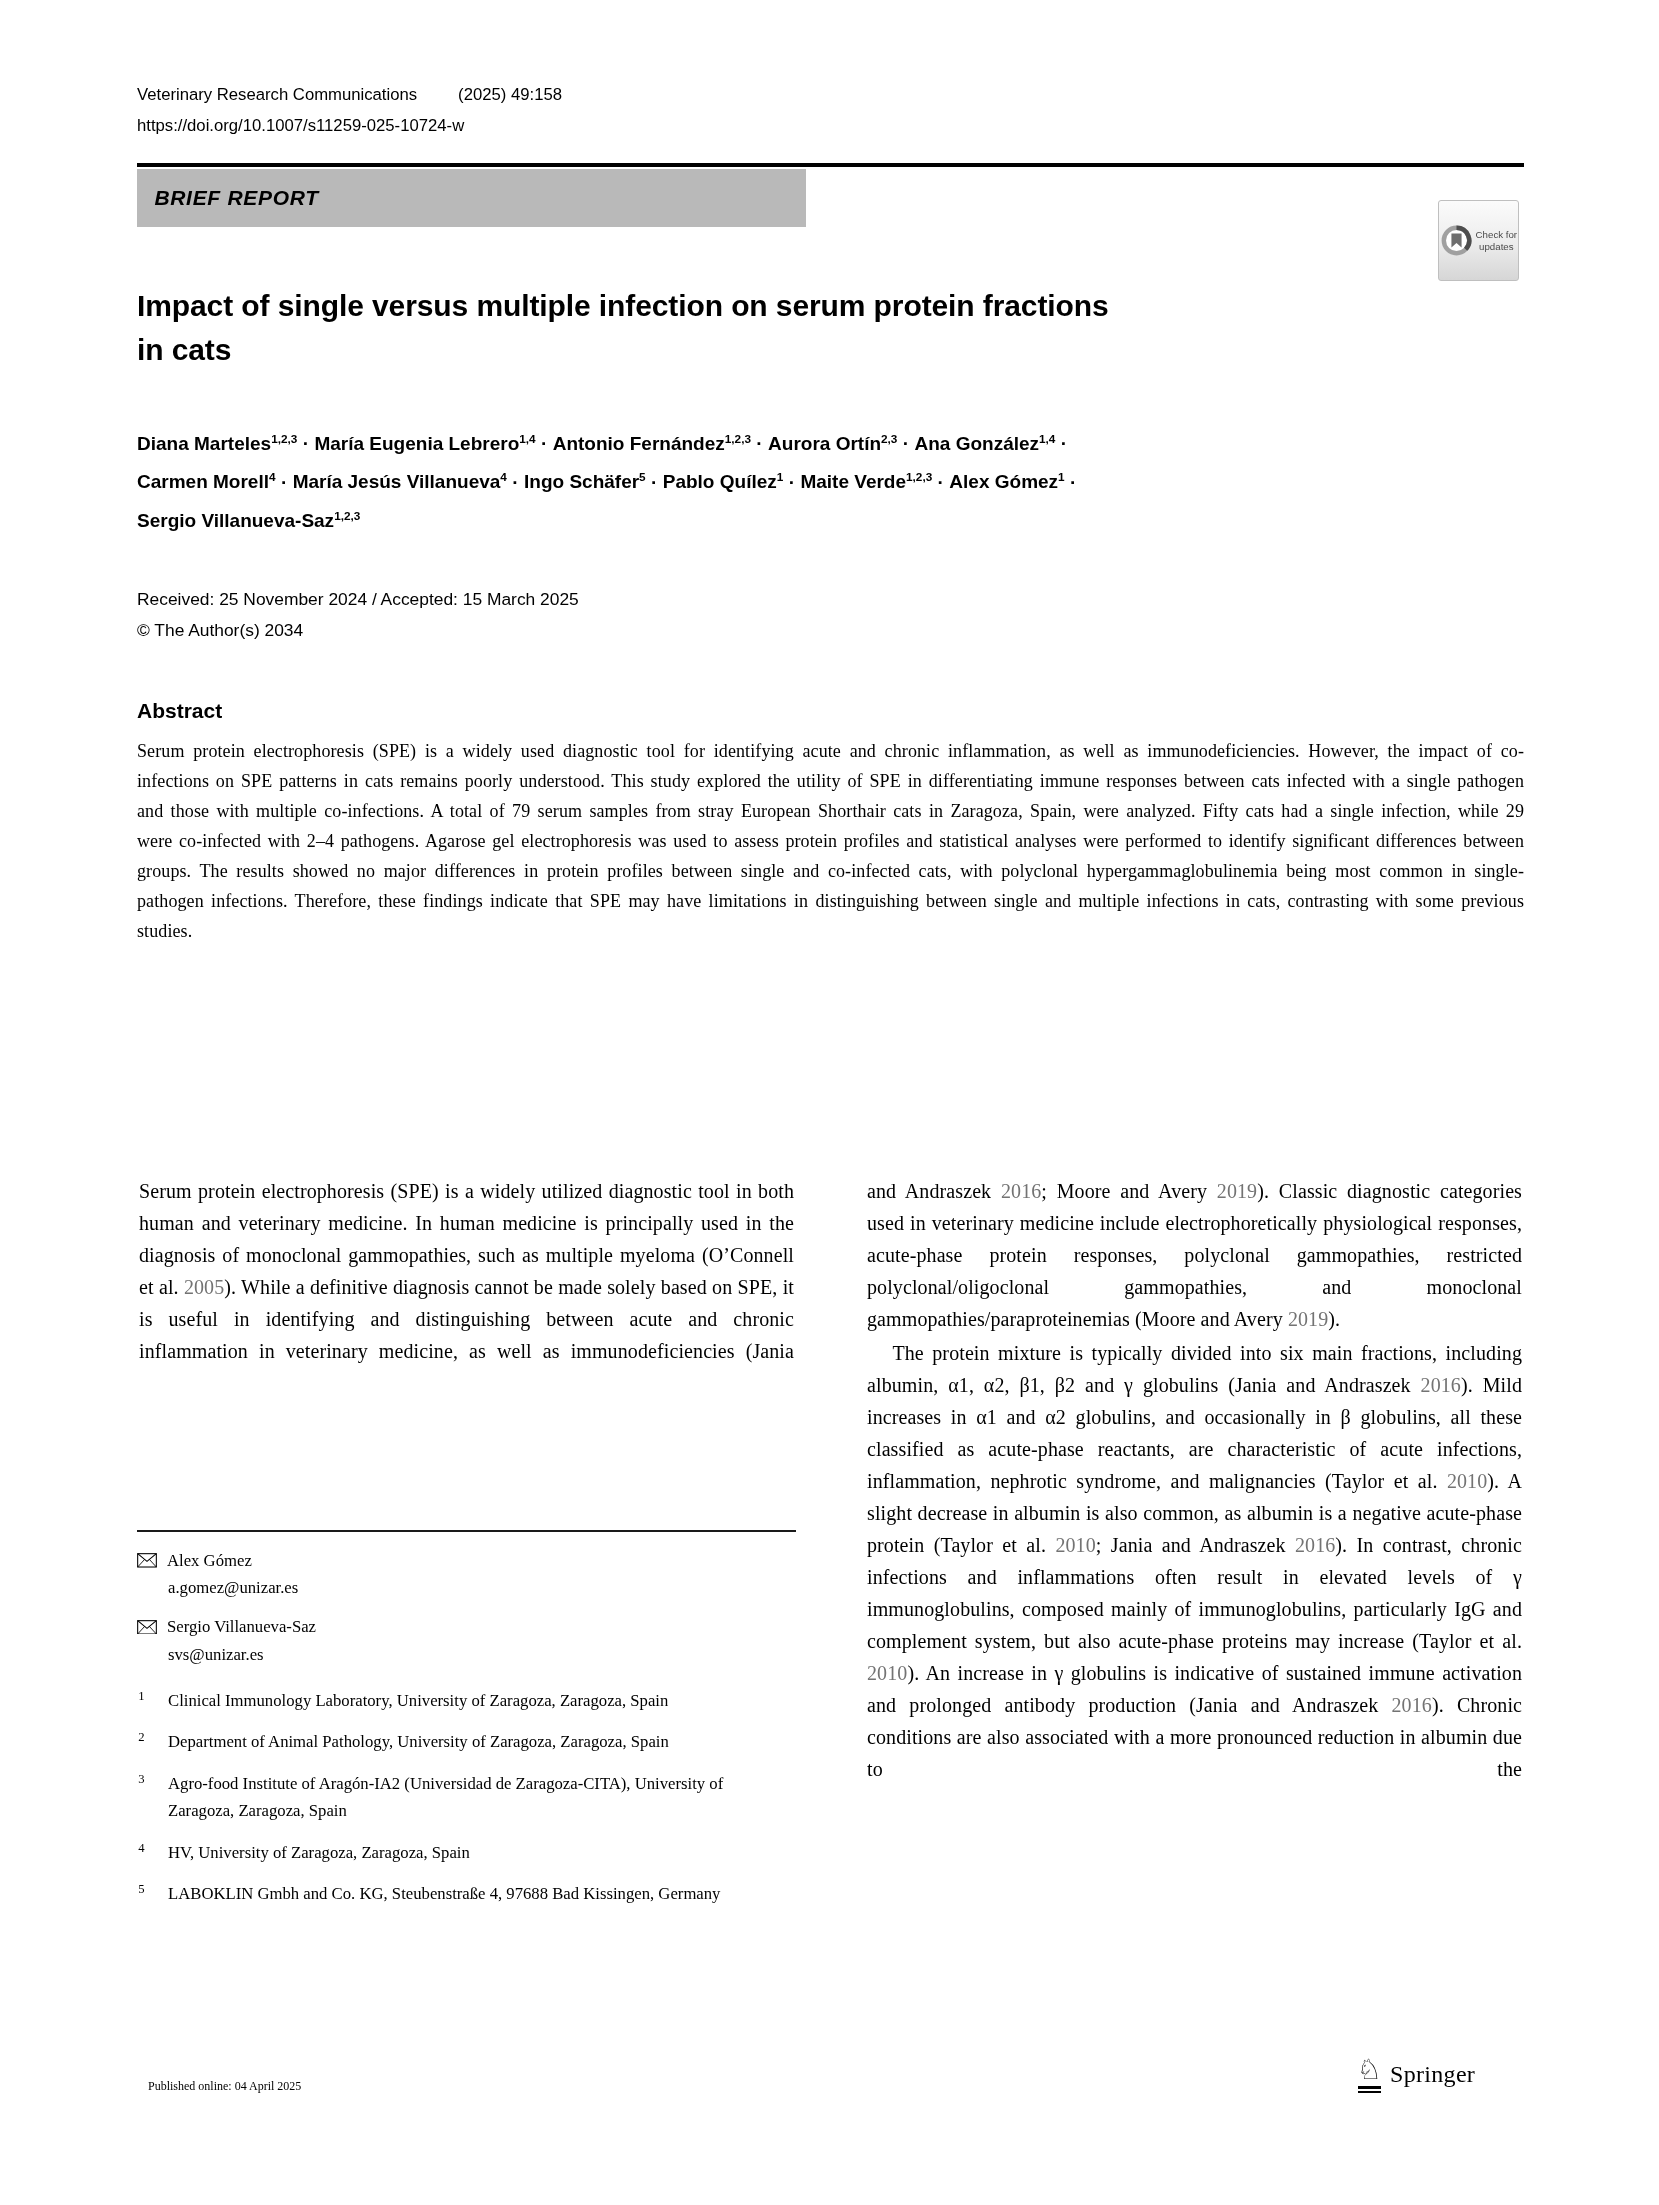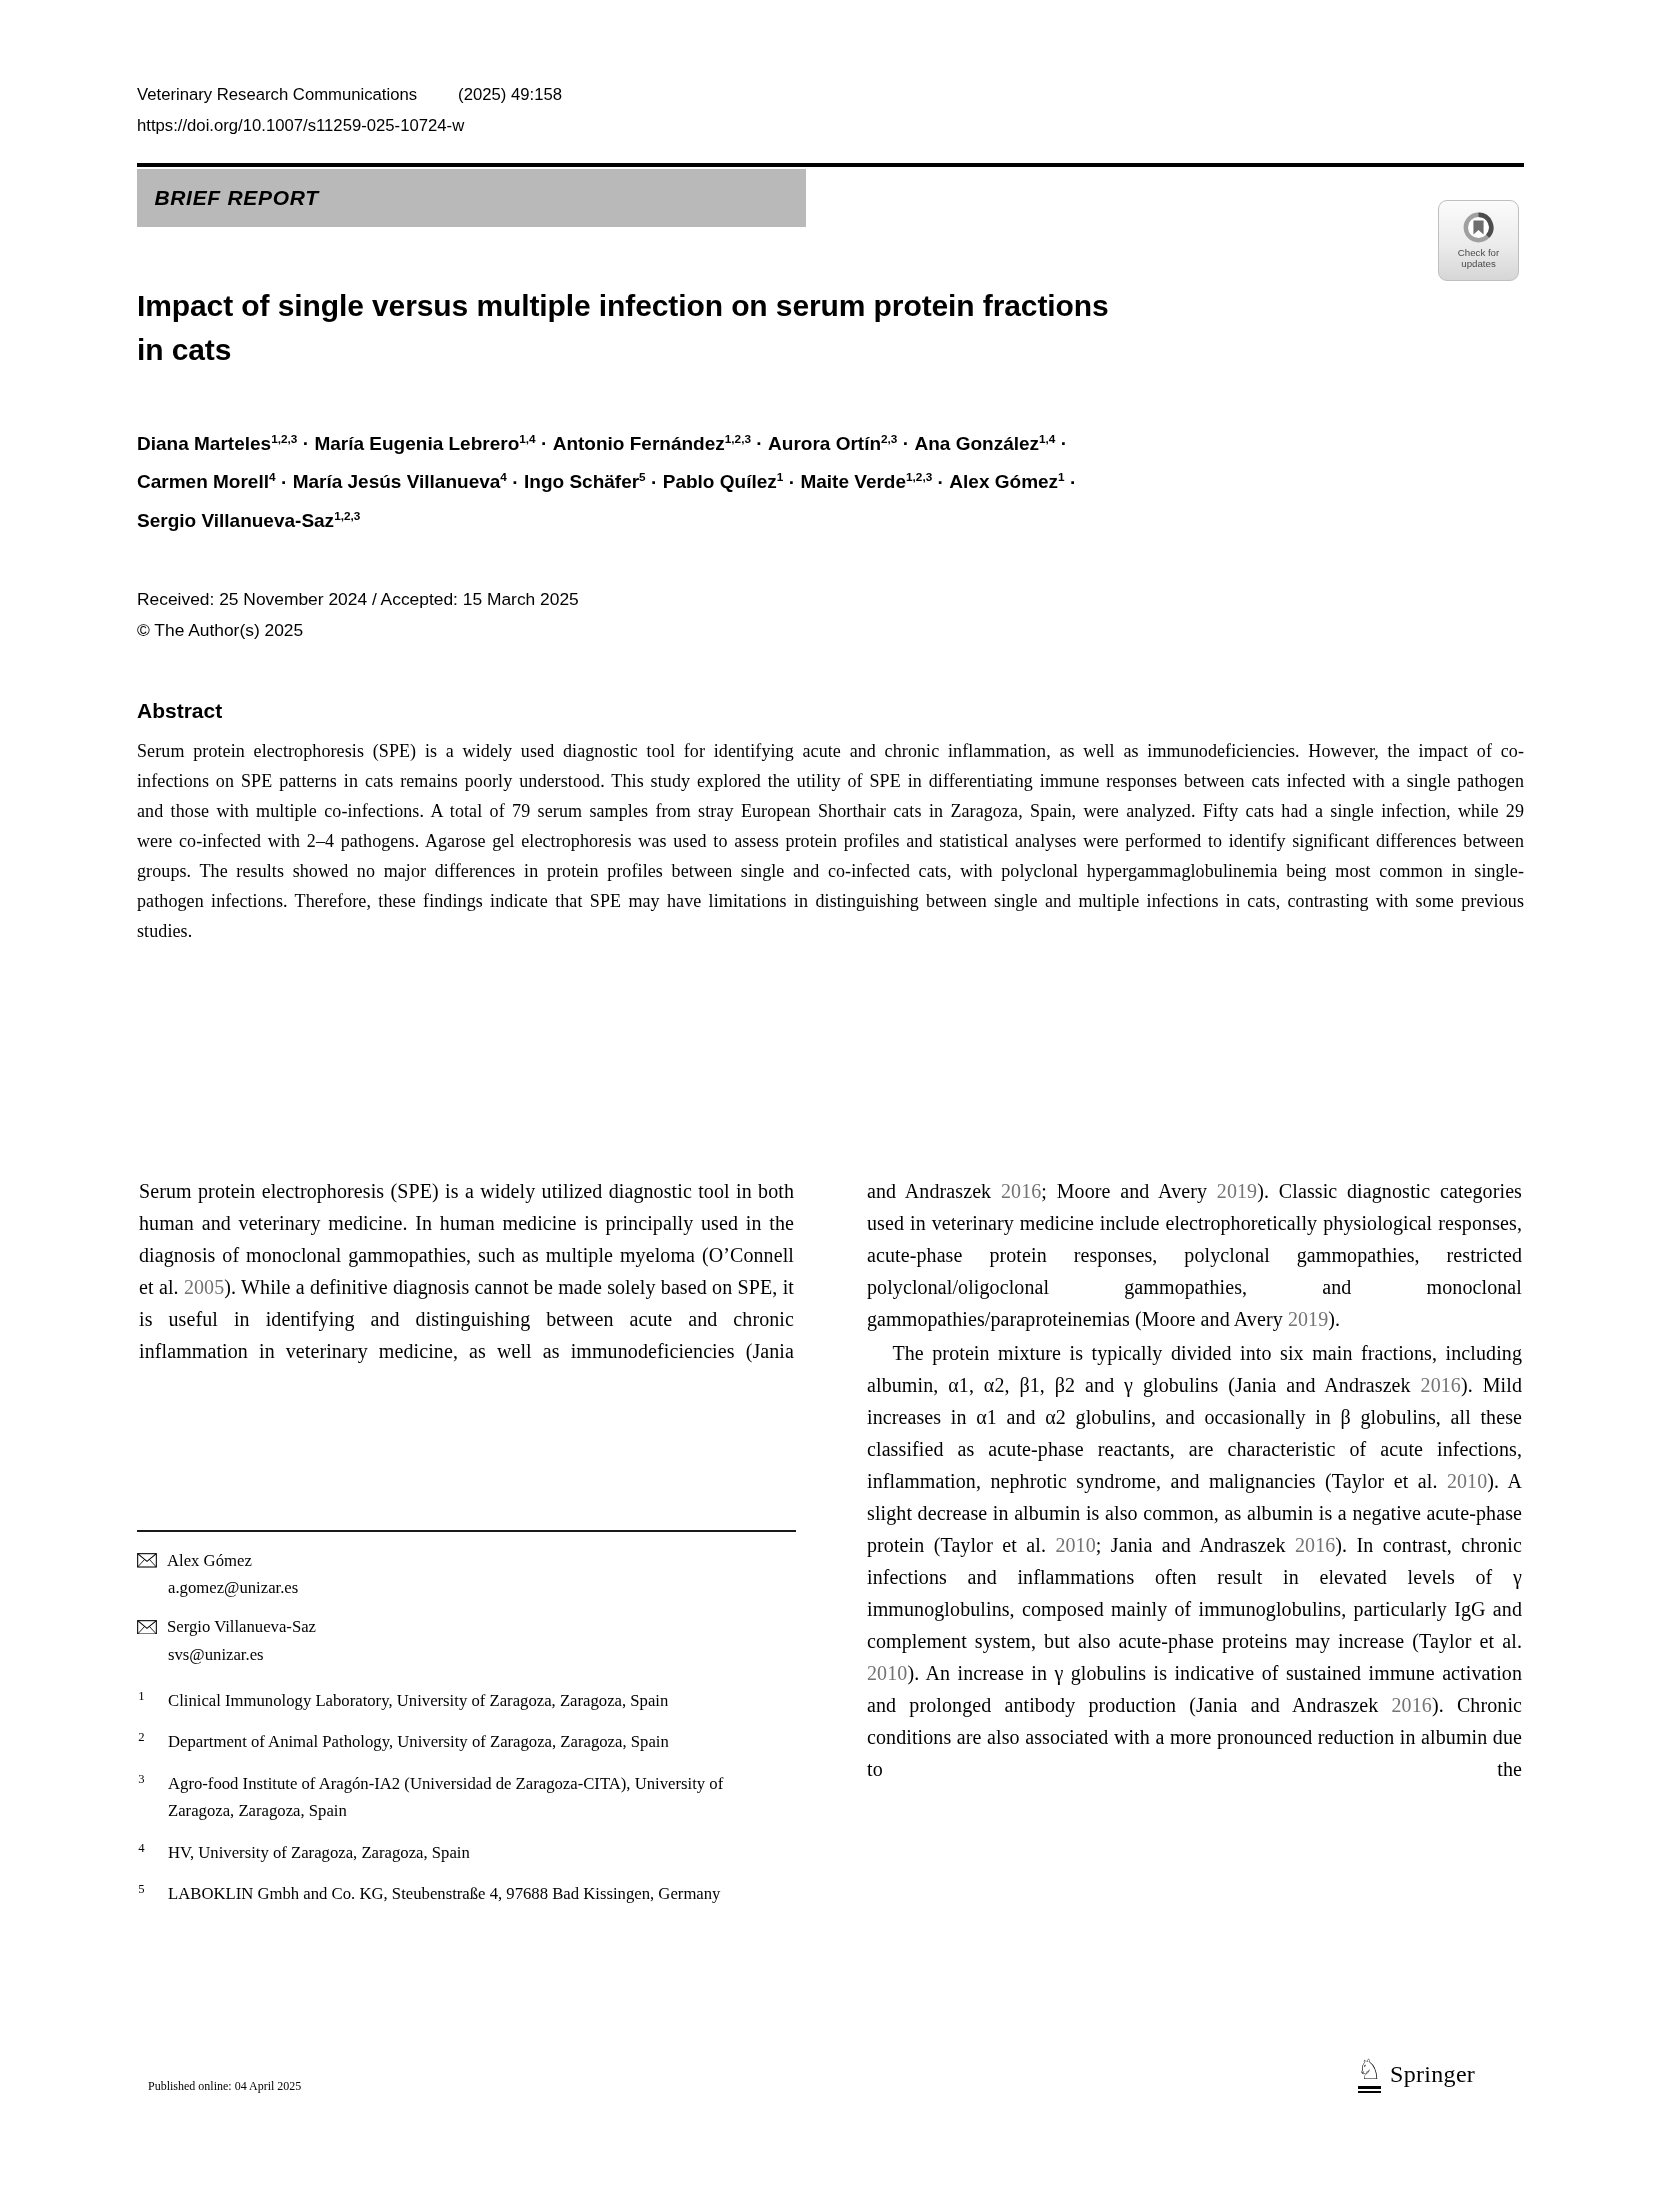--- a/index.html
+++ b/index.html
@@ -14,23 +14,23 @@
   .hmeta { position:absolute; left:137px; top:79px; font-size:16.7px; line-height:31px; }
   .hmeta .issue { margin-left:41px; }
 
   
   .toprule { position:absolute; left:137px; top:163px; width:1387px; height:4px; background:#000; }
   .banner { position:absolute; left:137px; top:169px; width:669px; height:58px; background:#b9b9b9;font-style:italic; }
   .banner span { display:block; padding-left:17.4px; line-height:58px; font-size:21px; font-weight:bold; letter-spacing:0.7px; }
 
   
   .badge { position:absolute; left:1438px; top:200px; width:79px; height:79px;
-    border:0.7px solid #bfbfbf; border-radius:9px;
+    border:0.7px solid #bfbfbf; border-radius:3px;
     background:linear-gradient(180deg,#fbfbfb 0%,#ececec 55%,#d6d6d6 100%);
-    display:flex; flex-direction:column; align-items:center; justify-content:center; gap:2.7px; }
+    display:flex; flex-direction:row; align-items:center; justify-content:center; gap:2.7px; }
   .badge-text { font-size:9.7px; line-height:11.4px; color:#4a4a4a; text-align:center; }
 
   
   .title { position:absolute; left:137px; top:284px; width:1387px; margin:0;
     font-size:30px; line-height:44px; font-weight:bold; letter-spacing:-0.1px; }
   .authors { position:absolute; left:137px; top:422px; width:1272px;
     font-size:19px; line-height:33px; font-weight:bold; }
   .authors sup { font-size:62%; font-weight:bold; }
   .authors .sep { padding:0 5.4px; }
 
@@ -106,21 +106,21 @@
 
   <h1 class="title sans">
     <span>Impact of single versus multiple infection on serum protein fractions</span><br>
     <span>in cats</span>
   </h1>
 
   <div class="authors sans"><span>Diana Marteles</span><sup>1,2,3</sup><span class="sep">·</span><span>María Eugenia Lebrero</span><sup>1,4</sup><span class="sep">·</span><span>Antonio Fernández</span><sup>1,2,3</sup><span class="sep">·</span><span>Aurora Ortín</span><sup>2,3</sup><span class="sep">·</span><span>Ana González</span><sup>1,4</sup><span class="sep">·</span><br><span>Carmen Morell</span><sup>4</sup><span class="sep">·</span><span>María Jesús Villanueva</span><sup>4</sup><span class="sep">·</span><span>Ingo Schäfer</span><sup>5</sup><span class="sep">·</span><span>Pablo Quílez</span><sup>1</sup><span class="sep">·</span><span>Maite Verde</span><sup>1,2,3</sup><span class="sep">·</span><span>Alex Gómez</span><sup>1</sup><span class="sep">·</span><br><span>Sergio Villanueva-Saz</span><sup>1,2,3</sup></div>
 
   <div class="dates sans">
     <div>Received: 25 November 2024 / Accepted: 15 March 2025</div>
-    <div>© The Author(s) 2025</div>
+    <div>© The Author(s) 2034</div>
   </div>
 
   <h2 class="absh sans">Abstract</h2>
   <p class="abs">Serum protein electrophoresis (SPE) is a widely used diagnostic tool for identifying acute and chronic inflammation, as well as immunodeficiencies. However, the impact of co-infections on SPE patterns in cats remains poorly understood. This study explored the utility of SPE in differentiating immune responses between cats infected with a single pathogen and those with multiple co-infections. A total of 79 serum samples from stray European Shorthair cats in Zaragoza, Spain, were analyzed. Fifty cats had a single infection, while 29 were co-infected with 2–4 pathogens. Agarose gel electrophoresis was used to assess protein profiles and statistical analyses were performed to identify significant differences between groups. The results showed no major differences in protein profiles between single and co-infected cats, with polyclonal hypergammaglobulinemia being most common in single-pathogen infections. Therefore, these findings indicate that SPE may have limitations in distinguishing between single and multiple infections in cats, contrasting with some previous studies.</p>
 
 
   <div class="col colL">
     <p class="body cont"><span>Serum protein electrophoresis (SPE) is a widely utilized diagnostic tool in both human and veterinary medicine. In human medicine is principally used in the diagnosis of monoclonal gammopathies, such as multiple myeloma (O’Connell et al. </span><span class="cite">2005</span><span>). While a definitive diagnosis cannot be made solely based on SPE, it is useful in identifying and distinguishing between acute and chronic inflammation in veterinary medicine, as well as immunodeficiencies (Jania</span></p>
   </div>
 

